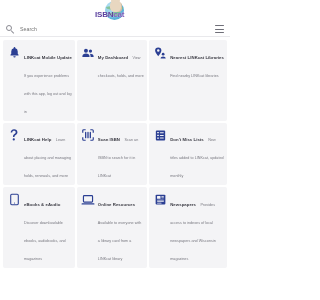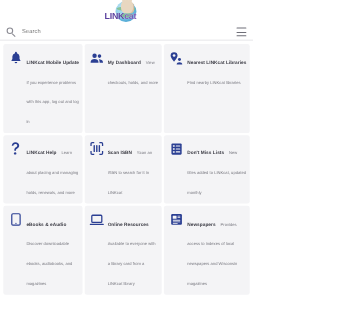--- a/index.html
+++ b/index.html
@@ -119,21 +119,21 @@
 </style>
 </head>
 <body>
 
 <div class="app">
 
   <div class="header">
     <div class="logo-wrap">
       <div class="logo-globe"></div>
       <div class="logo-cat"></div>
-      <div class="logo-text"><span>LINK</span><span class="k2">cat</span></div>
+      <div class="logo-text"><span>ISBN</span><span class="k2">cat</span></div>
     </div>
   </div>
 
   <div class="searchbar">
     <span class="search-icon">
         <i></i>
         <b></b>
       </span>
     <input class="search-input" type="text" placeholder="Search" style="">
     <span class="menu-icon">

